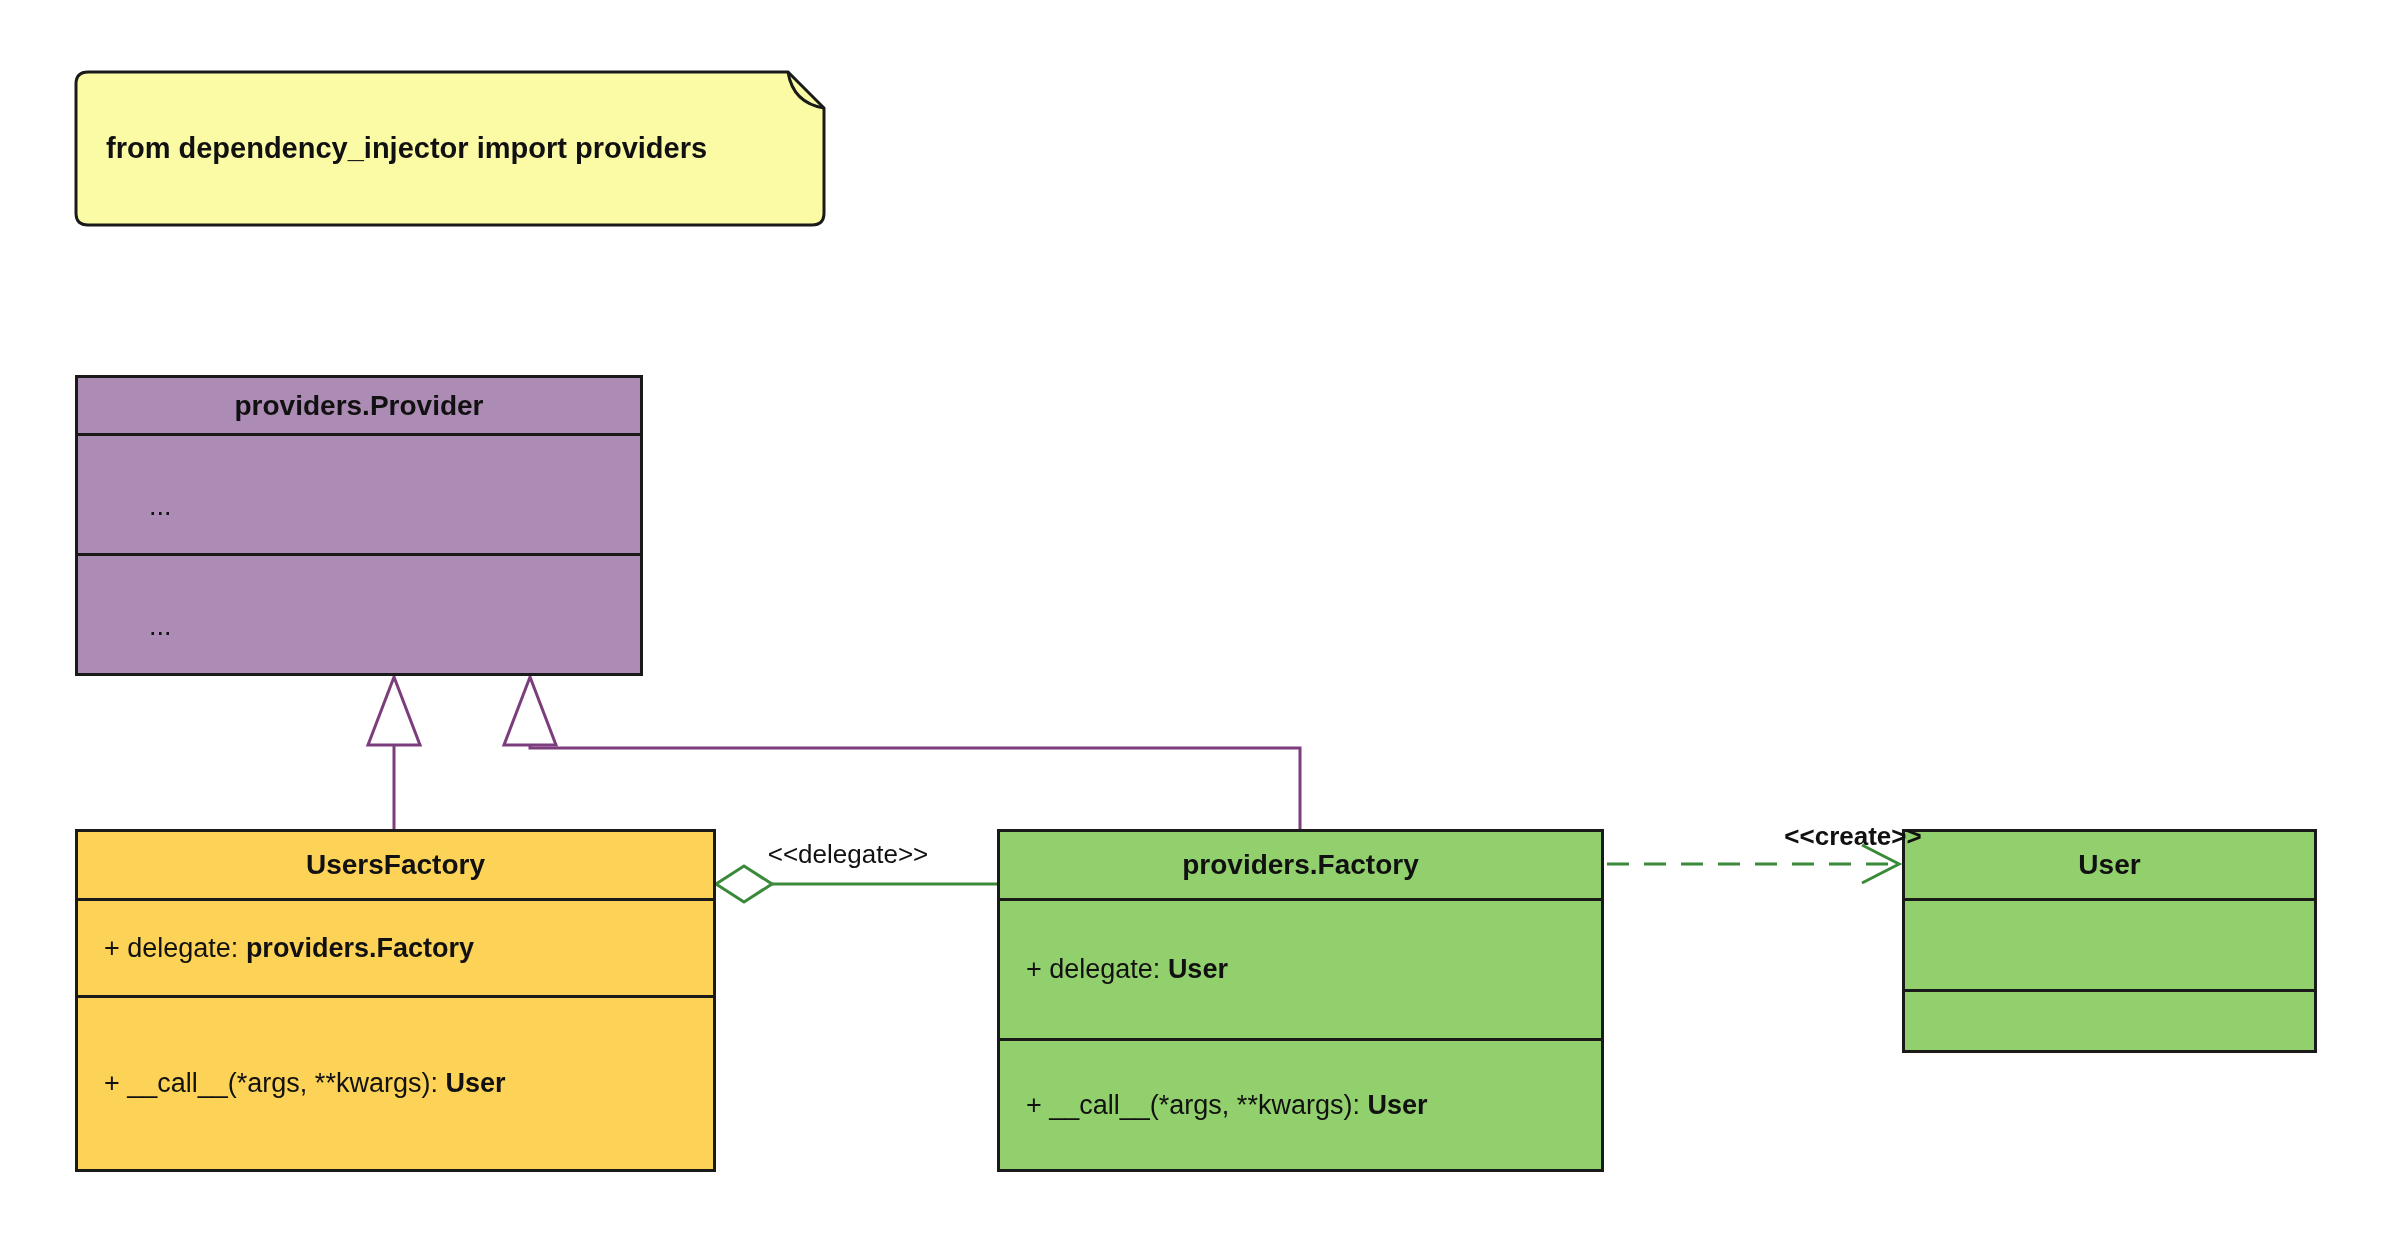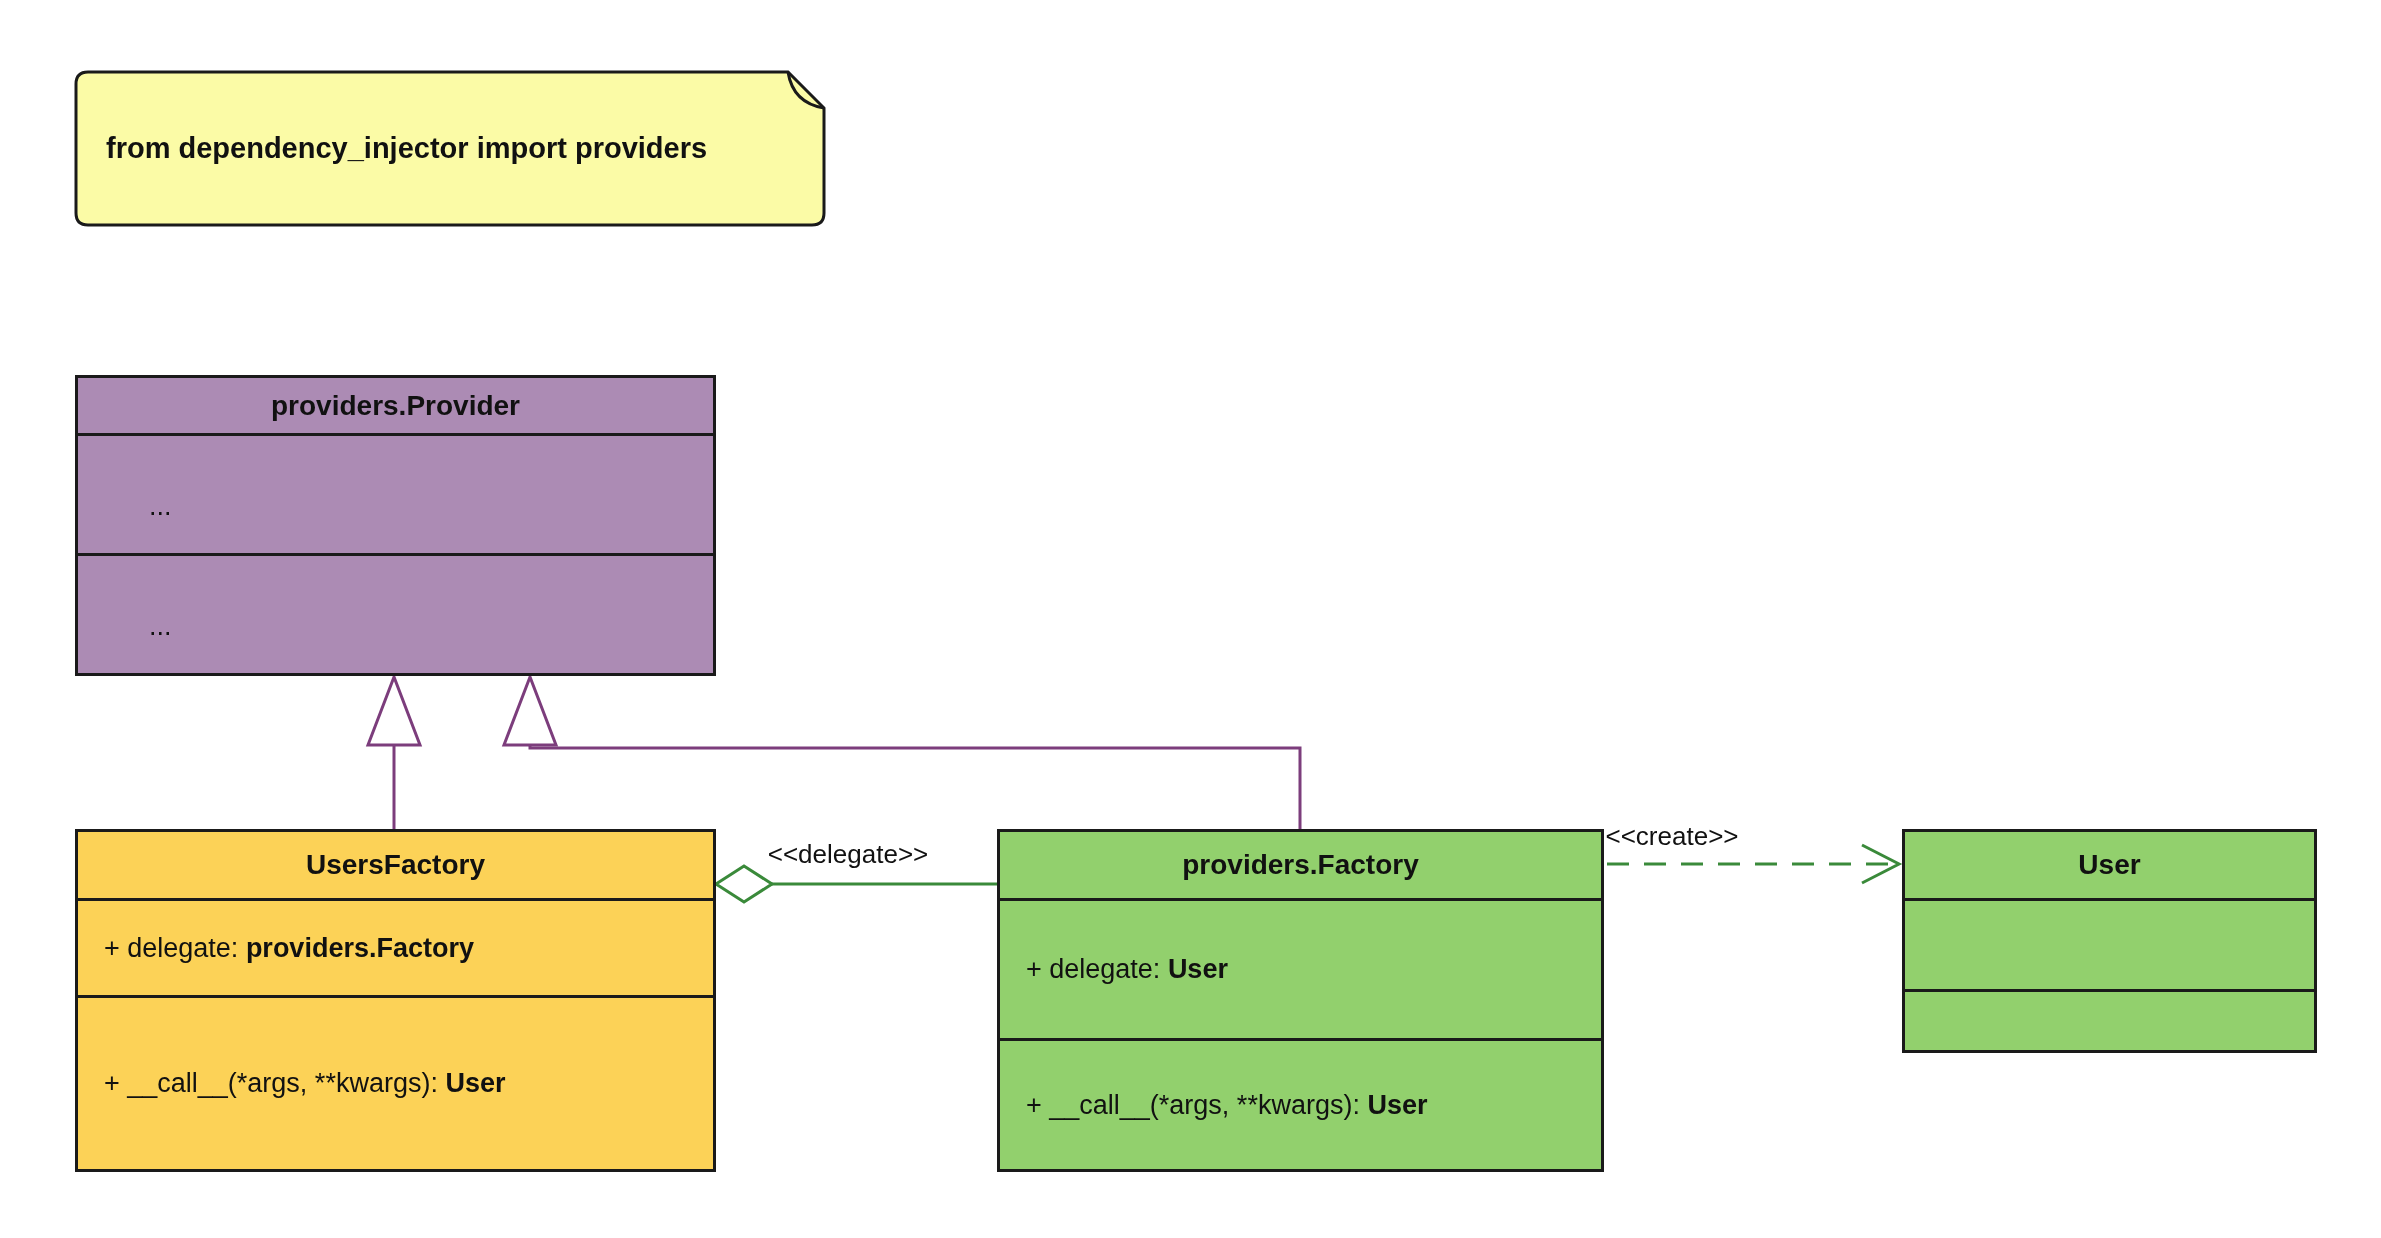--- a/index.html
+++ b/index.html
@@ -71,39 +71,39 @@
     box-sizing: border-box;
     font-size: 27px;
     white-space: pre;
   }
   .divided { border-bottom: 3px solid var(--border); }
   .sec-top    { padding: 24px 0 0 26px; }
   .sec-center { display: flex; align-items: center; padding-left: 26px; }
   .grow { flex: 1; }
   .t-bold { font-weight: 700; }
 
-  .provider-box { left: 75px;  top: 375px; width: 641px; height: 301px; background: var(--provider-fill); }
+  .provider-box { left: 75px;  top: 375px; width: 568px; height: 301px; background: var(--provider-fill); }
   .users-box    { left: 75px;  top: 829px; width: 641px; height: 343px; background: var(--users-factory-fill); }
   .factory-box  { left: 997px; top: 829px; width: 607px; height: 343px; background: var(--factory-fill); }
   .user-box     { left: 1902px; top: 829px; width: 415px; height: 224px; background: var(--user-fill); }
 
   .provider-sec1 { height: 136px; }
   .users-attr    { height: 97px; }
   .factory-attr  { height: 140px; }
   .user-sec1     { height: 91px; }
 
   
   .edge-label {
     position: absolute;
     font-size: 26px;
     color: #111111;
     text-align: center;
   }
   #delegate-label { left: 718px;  top: 839px; width: 260px; }
-  #create-label   { left: 1552px; top: 821px; width: 240px; }
+  #create-label   { left: 1733px; top: 821px; width: 240px; font-weight: bold; }
 </style>
 </head>
 <body>
 
 <div id="canvas">
 
   <svg id="wires" viewBox="0 0 2381 1238" xmlns="http://www.w3.org/2000/svg">
 
     <path class="note-body" d="M 88 72 L 788 72 L 824 108 L 824 213 Q 824 225 812 225 L 88 225 Q 76 225 76 213 L 76 84 Q 76 72 88 72 Z"></path>
     <path class="note-fold" d="M 788 72 Q 793 103 824 108"></path>

